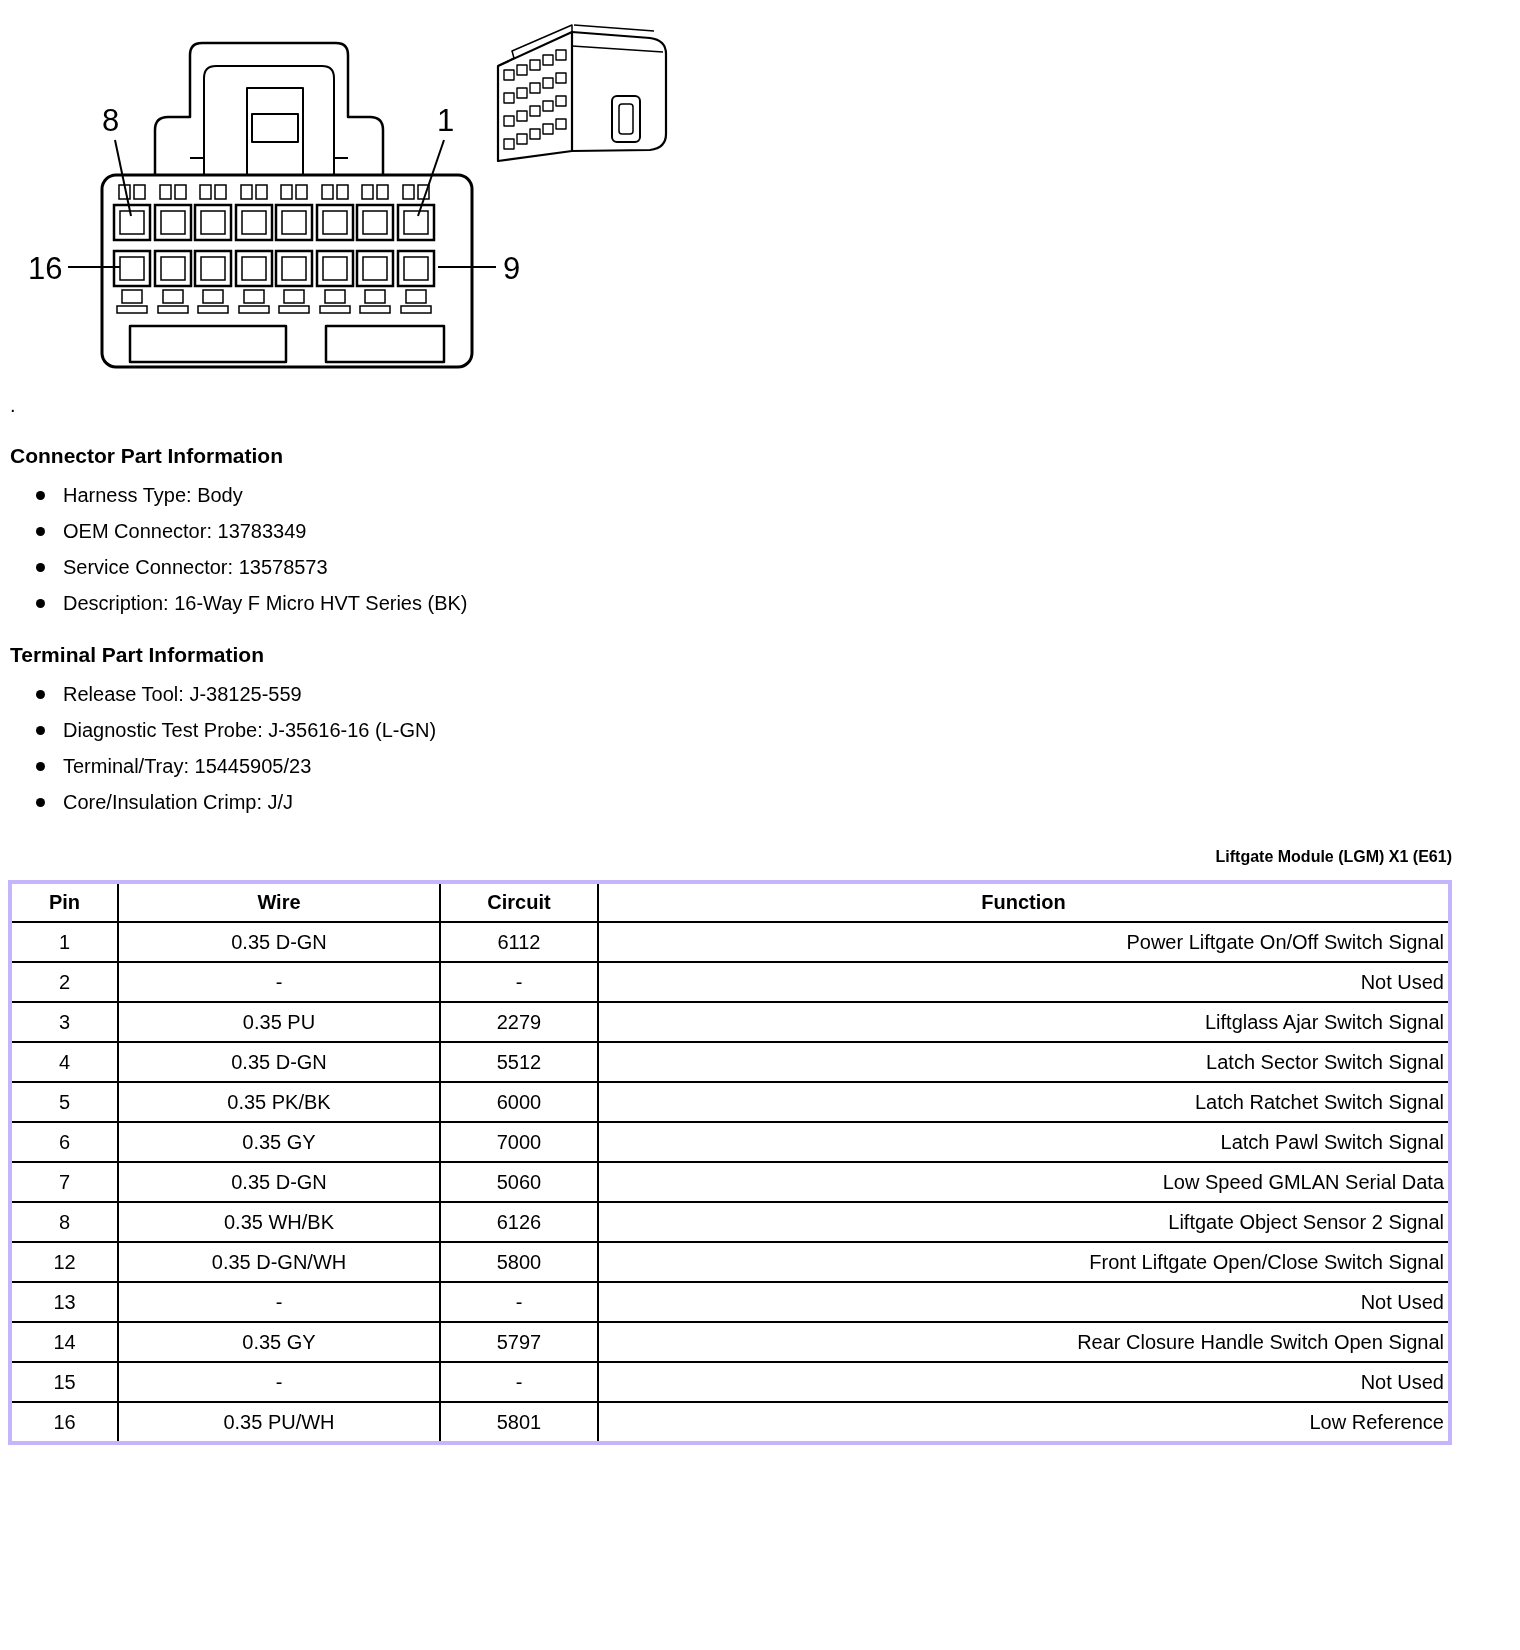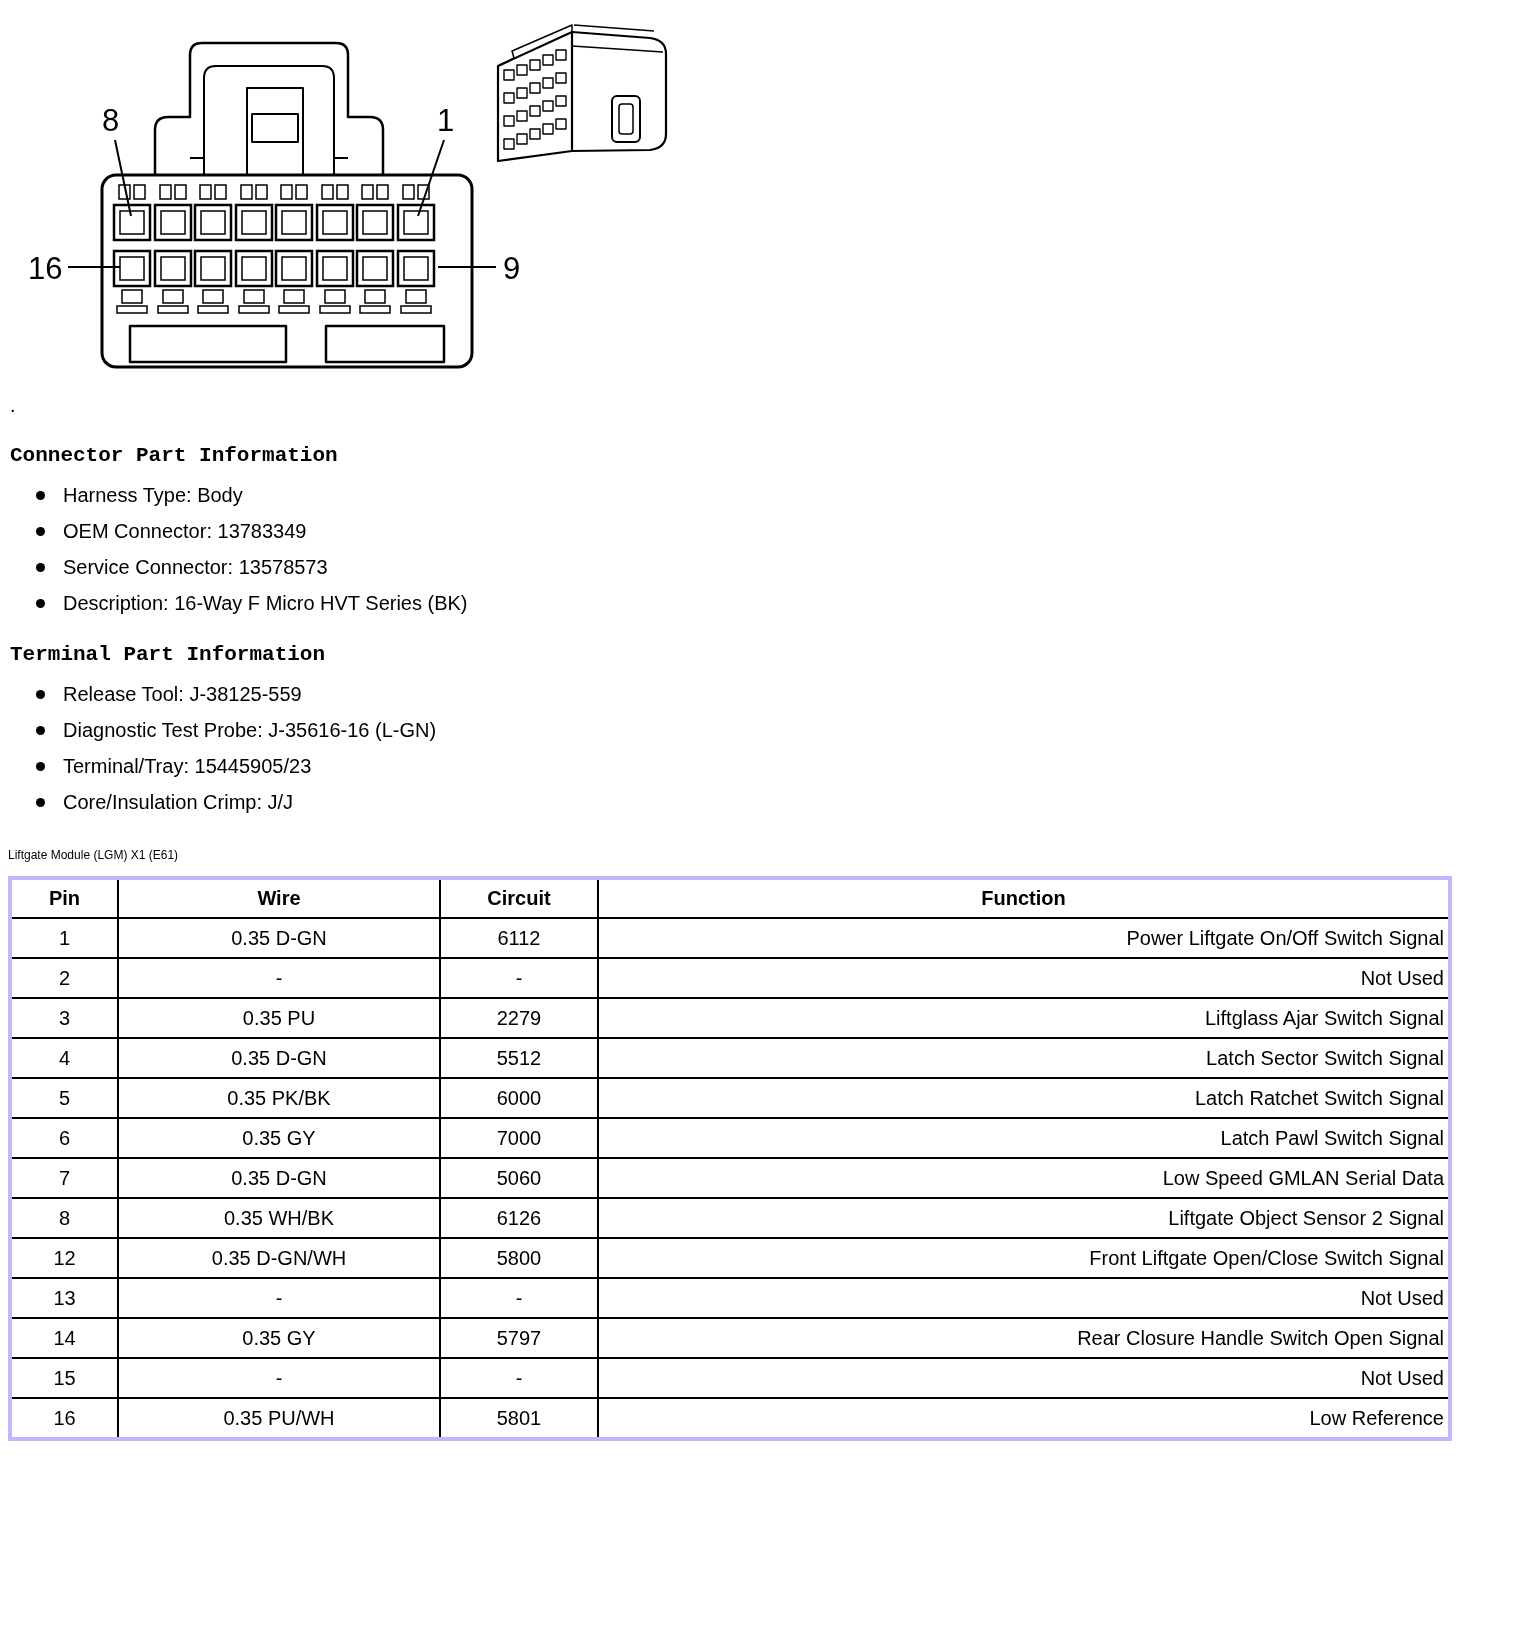--- a/index.html
+++ b/index.html
@@ -7,29 +7,29 @@
   .page { position:relative; width:1520px; height:1650px; box-sizing:border-box;
           padding:8px 68px 0 8px; background:#fff; overflow:hidden; }
 
   
   .diagram-area { height:382px; margin-left:6px; }
   .connector-svg text { font-family:"Liberation Sans", sans-serif; }
 
   .stray { font-size:20px; line-height:22px; margin:4px 0 0 2px; height:22px; }
 
   h2.sec-heading { font-size:21px; line-height:24px; font-weight:bold;
-                   margin:28px 0 16px 2px;font-family:Liberation Mono, monospace; }
+                   margin:28px 0 16px 2px; }
 
   ul.bullets { list-style:none; margin:0 0 0 28px; padding:0; }
   ul.bullets li { display:flex; align-items:center; margin:0 0 13px 0;
                   font-size:20px; line-height:23px; }
   .bullet { flex:0 0 auto; width:9px; height:9px; border-radius:50%;
             background:#000; margin-right:18px; }
 
-  .table-title { text-align:left; font-size:12px; font-weight:normal;
+  .table-title { text-align:right; font-size:16px; font-weight:bold;
                  margin:34px 0 14px 0; }
 
   table.pinout { width:100%; border-collapse:collapse; border:4px solid #c4b5fd;
                  table-layout:fixed; }
   table.pinout th { font-size:20px; font-weight:bold; text-align:center;
                     padding:7px 4px; border:2px solid #000; }
   table.pinout td { font-size:20px; padding:8px 4px; border:2px solid #000;
                     text-align:center; line-height:22px; }
   table.pinout td.c-func { text-align:right; padding-left:9px; }
   col.w-pin     { width:108px; }

